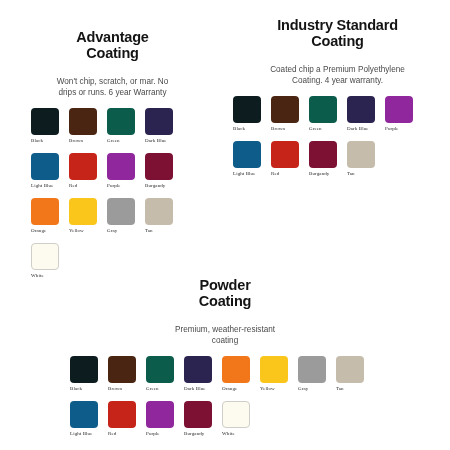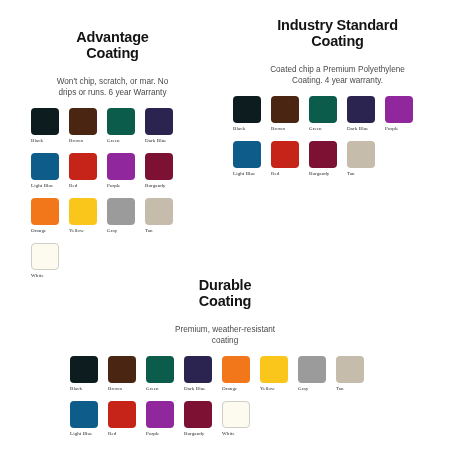--- a/index.html
+++ b/index.html
@@ -210,21 +210,21 @@
         <div class="swatch-cell">
           <div class="swatch-chip" style="background-color: rgb(198, 188, 171);"></div>
           <div class="swatch-label">Tan</div>
         </div>
       </div>
     </div>
 </div>
 
 <div class="panel" id="powder-panel">
   <h2 class="panel-title">
-      <span class="t-line">Durable</span>
+      <span class="t-line">Powder</span>
       <span class="t-line">Coating</span>
     </h2>
   <p class="panel-sub">
       <span class="s-line">Premium, weather-resistant</span>
       <span class="s-line">coating</span>
     </p>
   <div class="swatch-rows">
       <div class="swatch-row">
         <div class="swatch-cell">
           <div class="swatch-chip" style="background-color: rgb(13, 28, 30);"></div>

